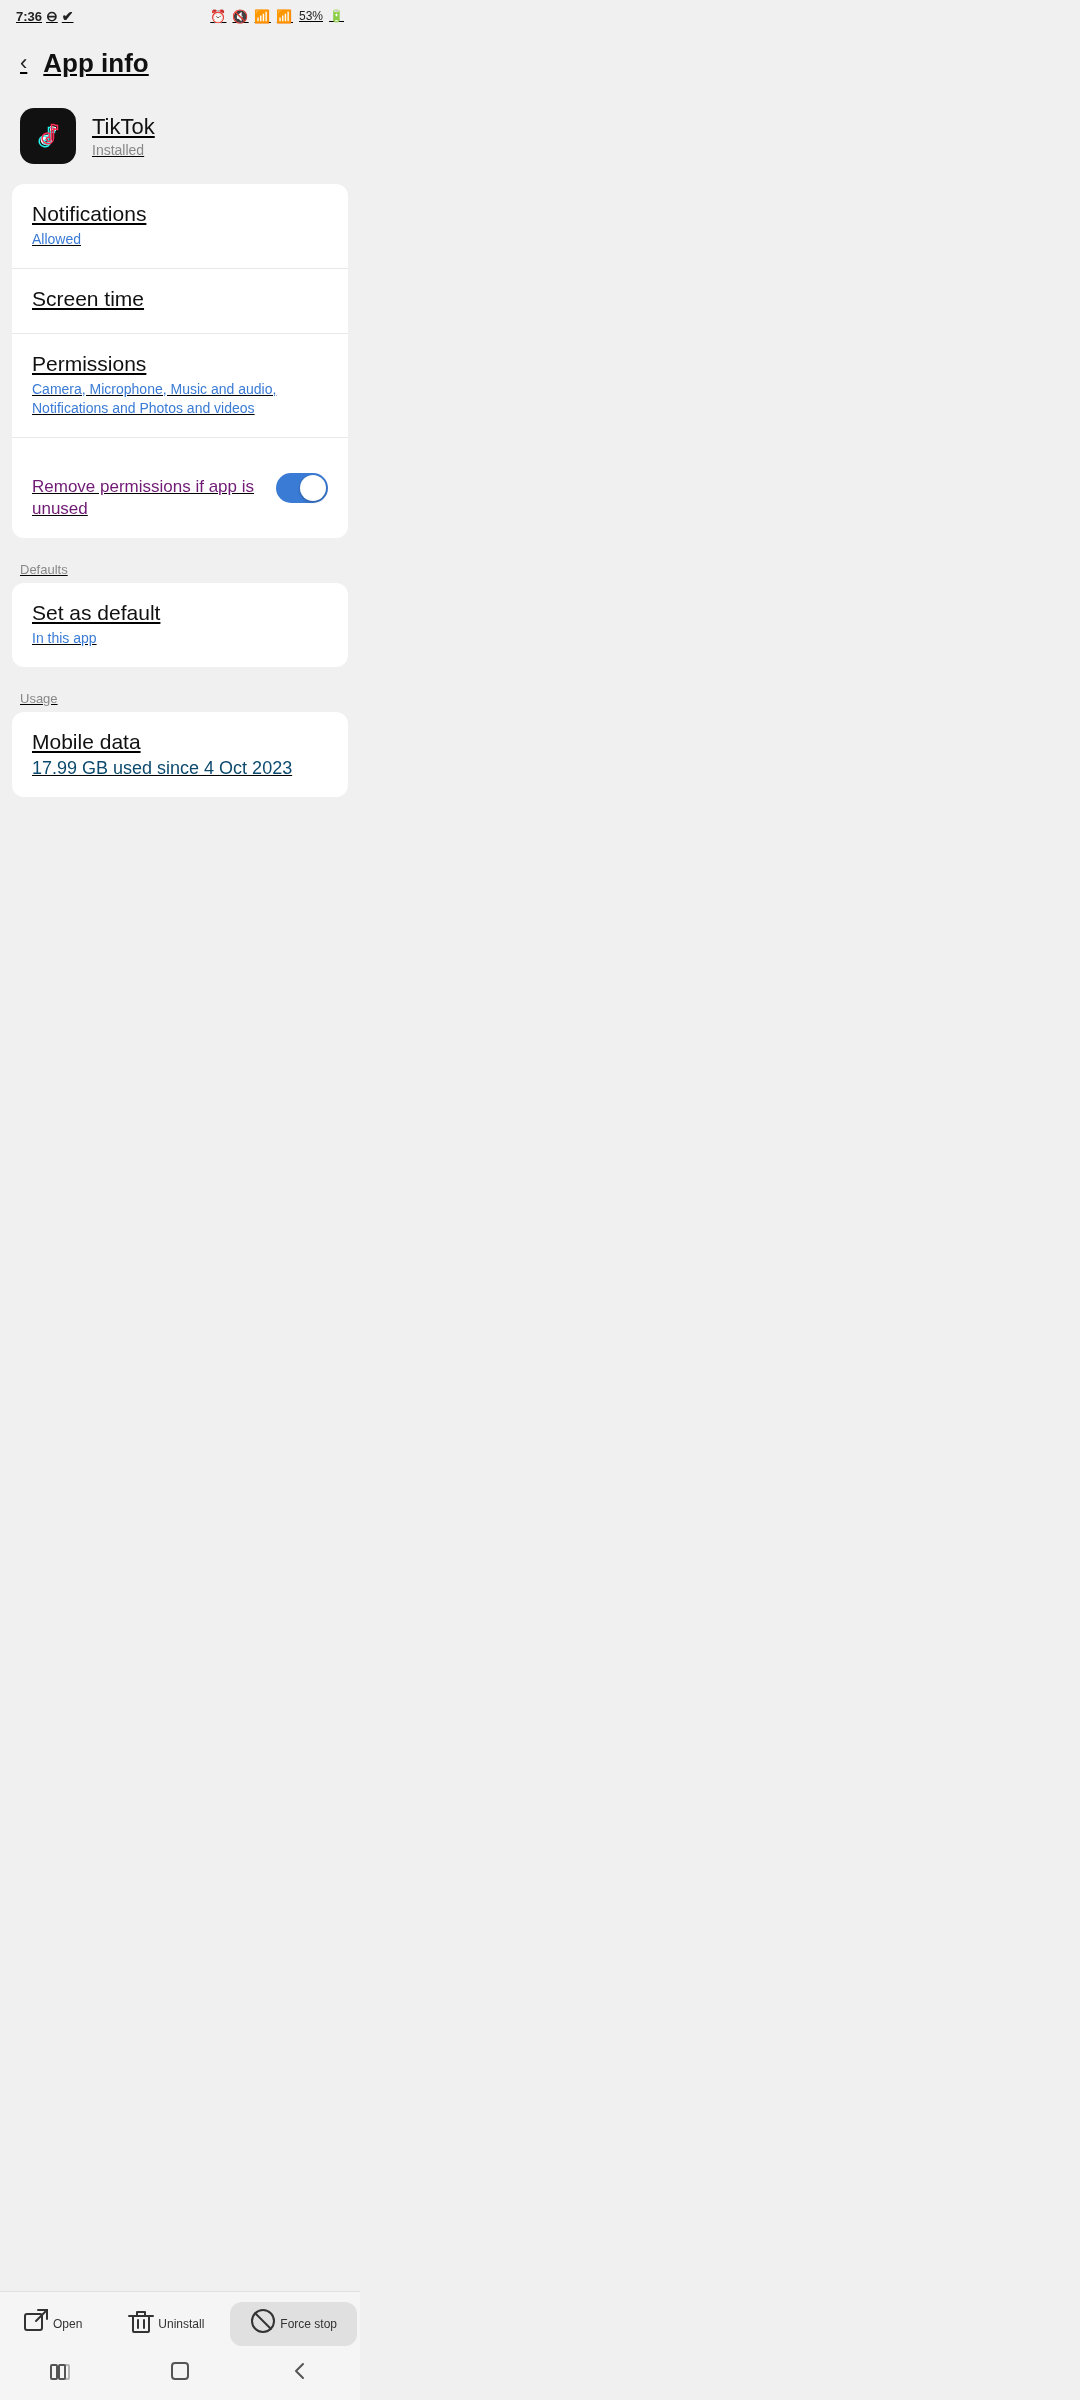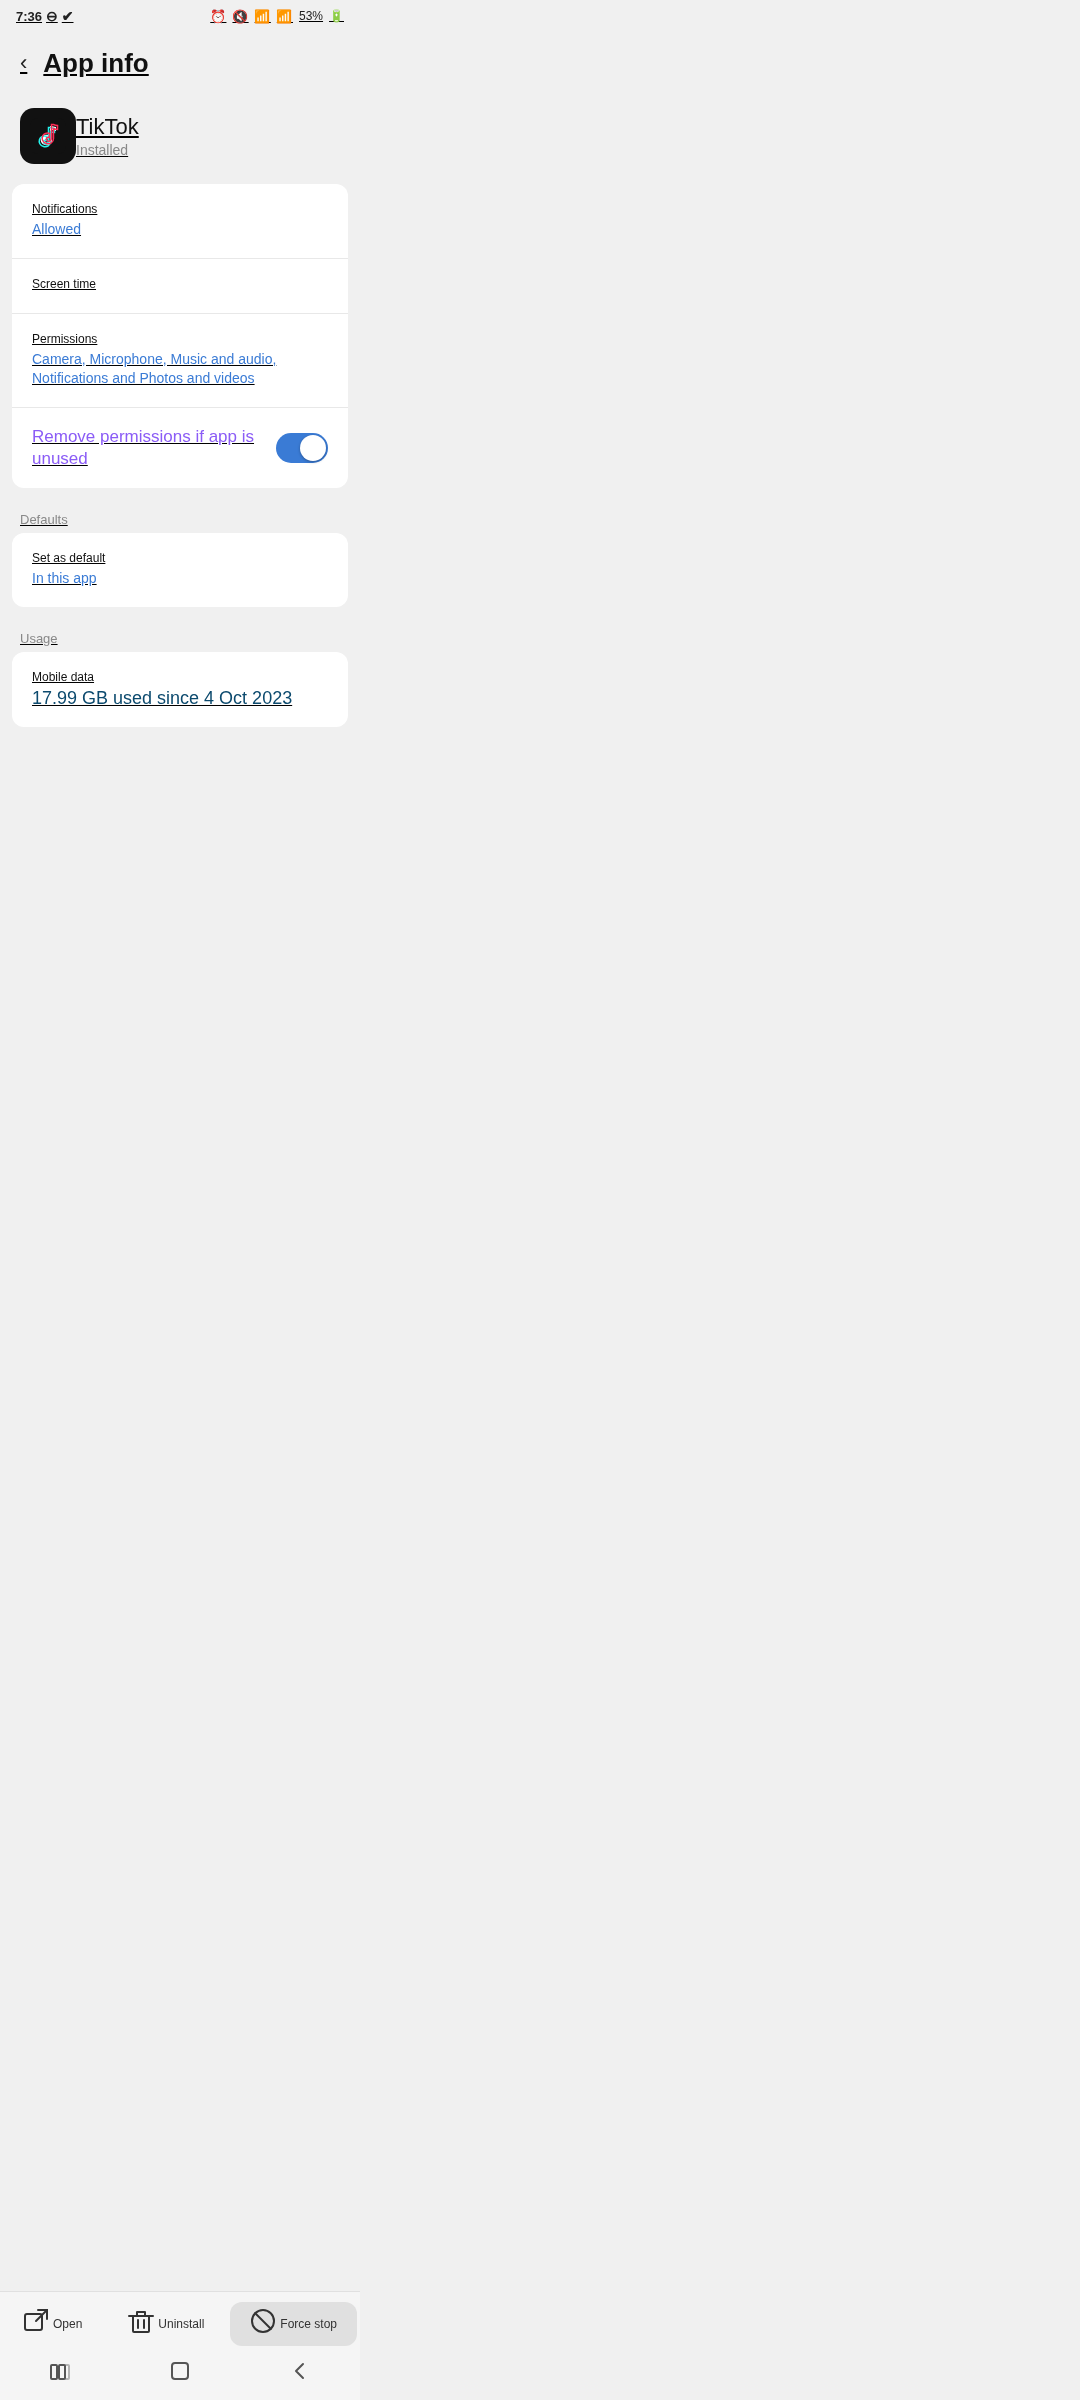--- a/index.html
+++ b/index.html
@@ -61,20 +61,21 @@
       font-weight: 700;
       color: #111;
     }
 
     
     .app-row {
       display: flex;
       align-items: center;
       padding: 16px 20px 20px;
       background: #f0f0f0;
+      gap: 16px;
     }
     .app-icon {
       width: 56px;
       height: 56px;
       border-radius: 14px;
       background: #111;
       display: flex;
       align-items: center;
       justify-content: center;
       font-size: 32px;
@@ -108,21 +109,21 @@
     }
 
     .card-item {
       padding: 18px 20px;
       position: relative;
     }
     .card-item + .card-item {
       border-top: 1px solid #e8e8e8;
     }
     .card-item-title {
-      font-size: 12px;
+      font-size: 21px;
       font-weight: 500;
       color: #111;
       margin-bottom: 4px;
     }
     .card-item-sub {
       font-size: 14px;
       color: #3a7bd5;
       line-height: 1.4;
     }
     .card-item-sub-gray {
@@ -133,24 +134,25 @@
 
     
     .toggle-row {
       display: flex;
       align-items: center;
       justify-content: space-between;
     }
     .toggle-text {
       font-size: 17px;
       font-weight: 500;
-      color: #8b5cf6;
+      color: #701a75;
       flex: 1;
       padding-right: 16px;
       line-height: 1.3;
+      margin-top: 20px;
     }
     .toggle {
       width: 52px;
       height: 30px;
       background: #3a7bd5;
       border-radius: 15px;
       position: relative;
       flex-shrink: 0;
     }
     .toggle-knob {

